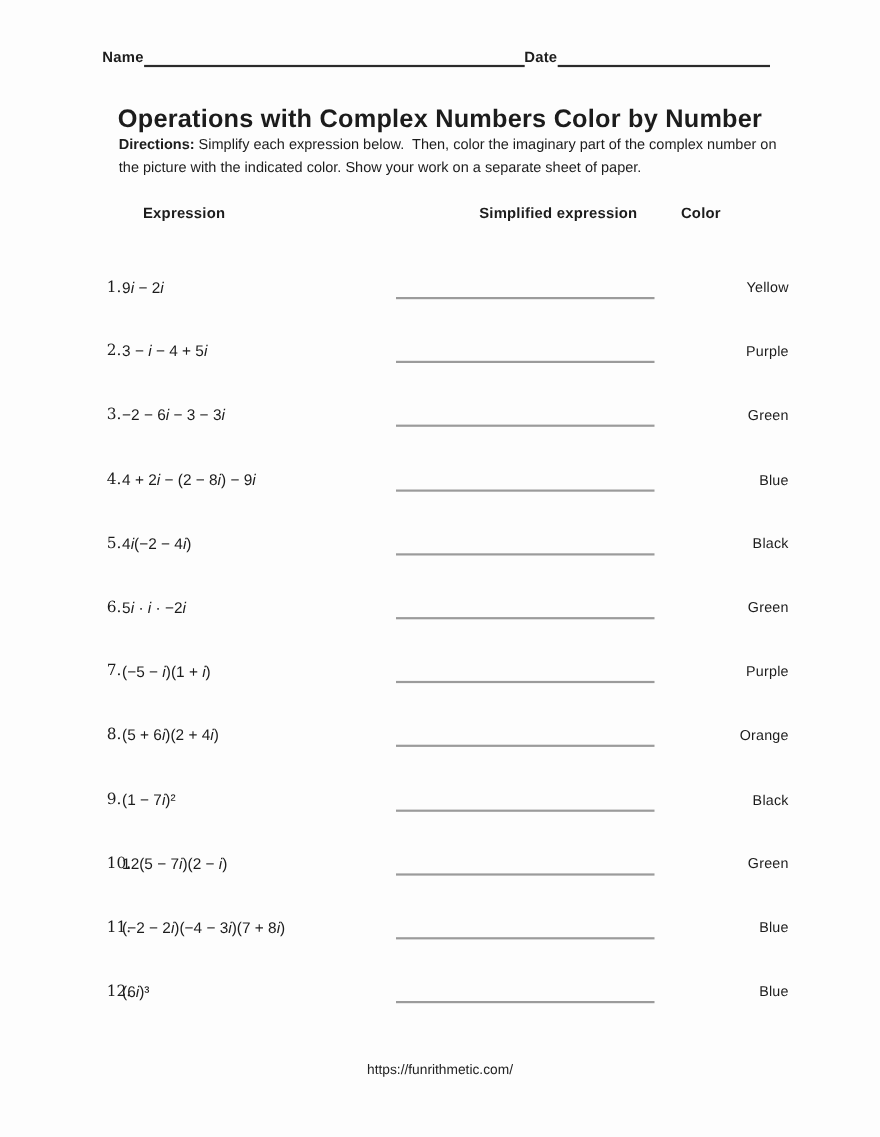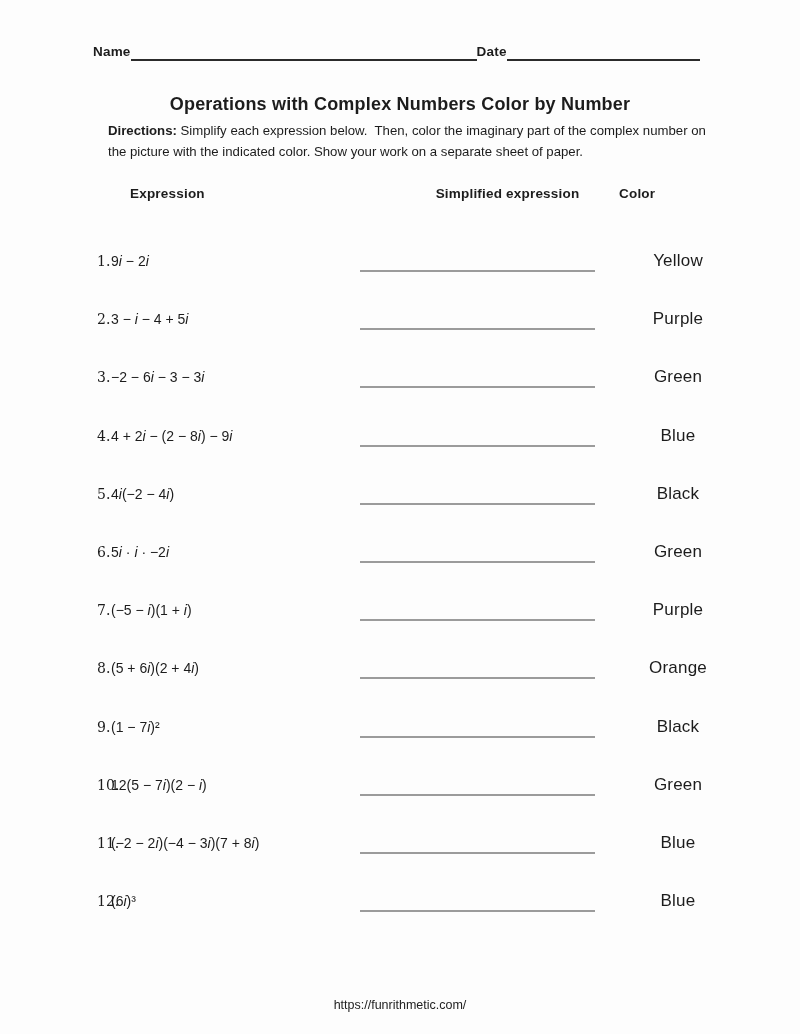--- a/index.html
+++ b/index.html
@@ -32,21 +32,21 @@
   .nd-line1 { width: 346px; }
   .nd-line2 { flex: 1; }
 
   
   .title {
     position: absolute;
     top: 94px;
     left: 0;
     width: 100%;
     text-align: center;
-    font-size: 18px;
+    font-size: 23px;
     font-weight: bold;
     letter-spacing: 0.2px;
   }
 
   
   .directions {
     position: absolute;
     left: 108px;
     top: 120px;
     width: 606px;
@@ -101,33 +101,33 @@
   .row .blank {
     position: absolute;
     left: 360px;
     top: 38px;
     width: 235px;
     height: 0;
     border-bottom: 2px solid #9b9b9b;
   }
   .row .color-label {
     position: absolute;
-    left: 623px;
+    left: 607px;
     top: 50%;
     transform: translateY(-50%);
     width: 110px;
-    text-align: center;
-    font-size: 17px;
+    text-align: right;
+    font-size: 13px;
     letter-spacing: 0.2px;
   }
 
   
   .footer {
     position: absolute;
-    top: 998px;
+    top: 965px;
     left: 0;
     width: 100%;
     text-align: center;
     font-size: 12.5px;
     color: #222222;
   }
 </style>
 </head>
 <body>
 

